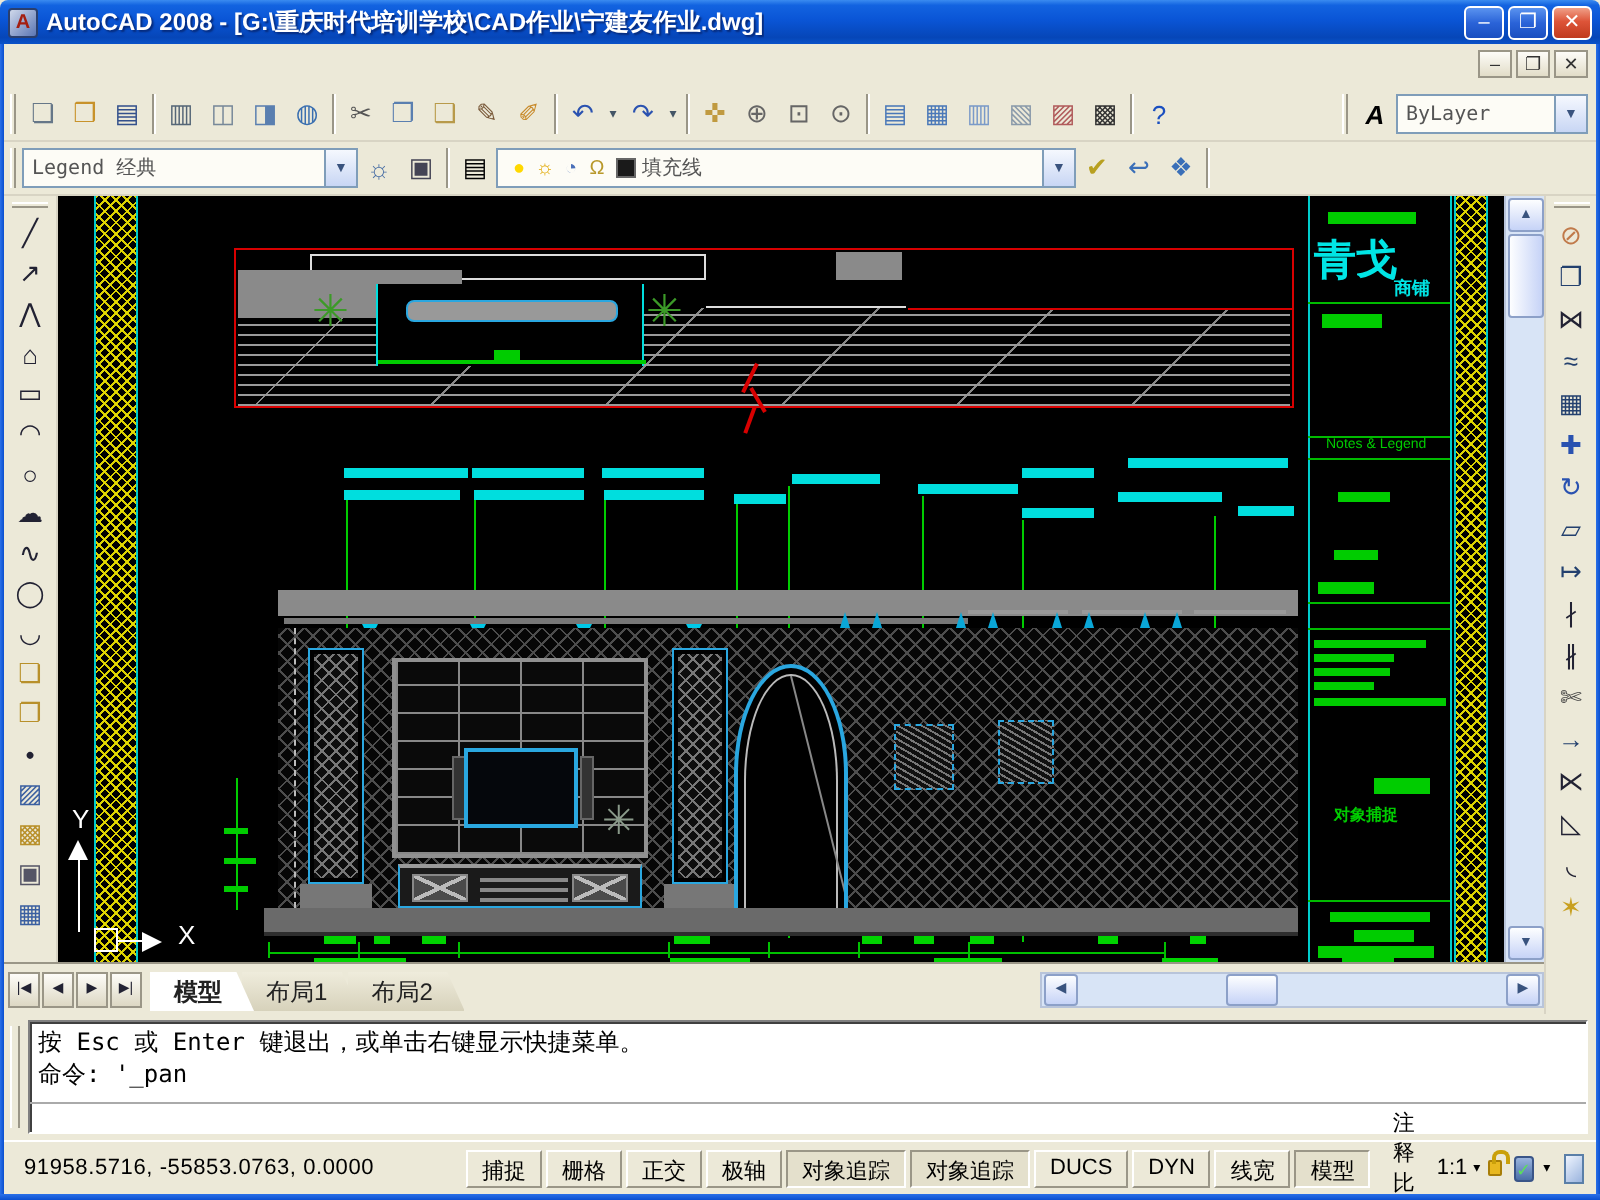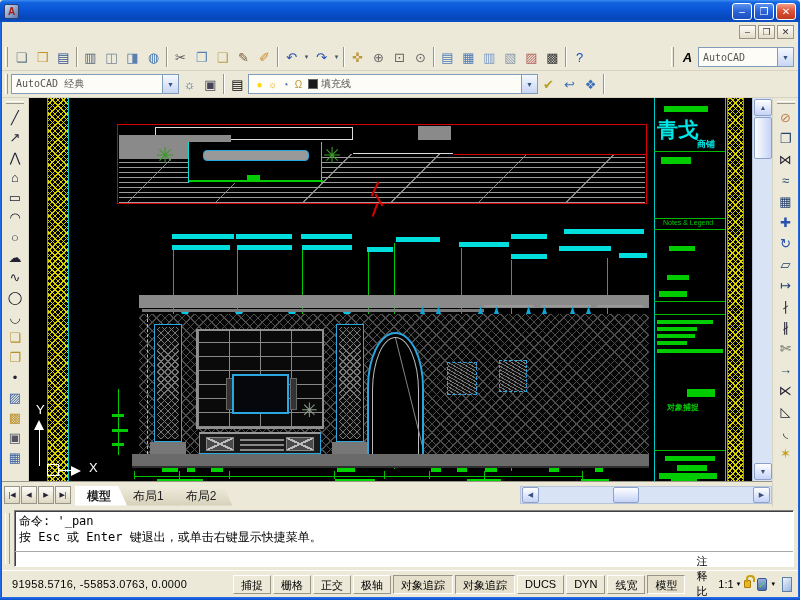--- a/index.html
+++ b/index.html
@@ -122,20 +122,21 @@
     margin:0 6px 0 4px;}
   .frame{position:absolute;background:linear-gradient(90deg,#2a70e8,#0a4fd0);}
 </style>
 </head>
 <body>
 
 <div class="win">
 
   <div class="titlebar">
     <div class="appicon">A</div>
+    <div class="apptitle">AutoCAD 2008 - [G:\重庆时代培训学校\CAD作业\宁建友作业.dwg]</div>
     <div class="winbtns">
       <div class="wb">–</div>
       <div class="wb">❐</div>
       <div class="wb close">✕</div>
     </div>
   </div>
 
   <div class="docbtns abs" style="right:4px;top:25px;">
 
   <div class="db">–</div>
@@ -178,30 +179,30 @@
         <span class="tbico" style="color: rgb(138, 154, 170);">▧</span>
         <span class="tbico" style="color: rgb(176, 90, 90);">▨</span>
         <span class="tbico" style="color: rgb(51, 51, 51);">▩</span>
         <span class="tbsep"></span>
         <span class="tbico" style="color: rgb(26, 79, 192);">?</span>
       </div>
     <div style="margin-left:auto;display:flex;align-items:center;">
       <div class="grip"></div>
       <span class="tbico" style="font-weight:bold;font-style:italic;">A</span>
       <div class="combo" style="width:96px;margin-right:4px;">
-        <span class="val">AutoCAD</span>
+        <span class="val">ByLayer</span>
         <span class="arrowbtn">▼</span>
       </div>
     </div>
   </div>
 
   <div class="toolrow" style="top:71px;">
     <div class="grip"></div>
     <div class="combo" style="width:168px;">
-      <span class="val">AutoCAD 经典</span>
+      <span class="val">Legend 经典</span>
       <span class="arrowbtn">▼</span>
     </div>
     <div style="display:flex;align-items:center;">
 
     <span class="tbico" style="color: rgb(74, 111, 165);">☼</span>
         <span class="tbico" style="color: rgb(68, 68, 85);">▣</span>
       </div>
     <div class="tbsep"></div>
     <span class="tbico">▤</span>
     <div class="combo" style="width:290px;">
@@ -545,22 +546,22 @@
     <div class="hscroll">
       <div class="hbtn" style="left:1px;">◀</div>
       <div class="thumbh"></div>
       <div class="hbtn" style="right:1px;">▶</div>
     </div>
   </div>
 
   <div class="cmdrow">
     <div class="cmdgrip"></div>
     <div class="cmdbox">
+      <div class="cmdline">按 Esc 或 Enter 键退出，或单击右键显示快捷菜单。</div>
       <div class="cmdline">命令: '_pan</div>
-      <div class="cmdline">按 Esc 或 Enter 键退出，或单击右键显示快捷菜单。</div>
       <div class="cmddiv"></div>
       <div class="cmdline"></div>
     </div>
   </div>
 
   <div class="statusbar">
     <div class="coords">91958.5716, -55853.0763, 0.0000</div>
     <div style="display:flex;align-items:center;">
 
     <div class="sbtn">捕捉</div>

